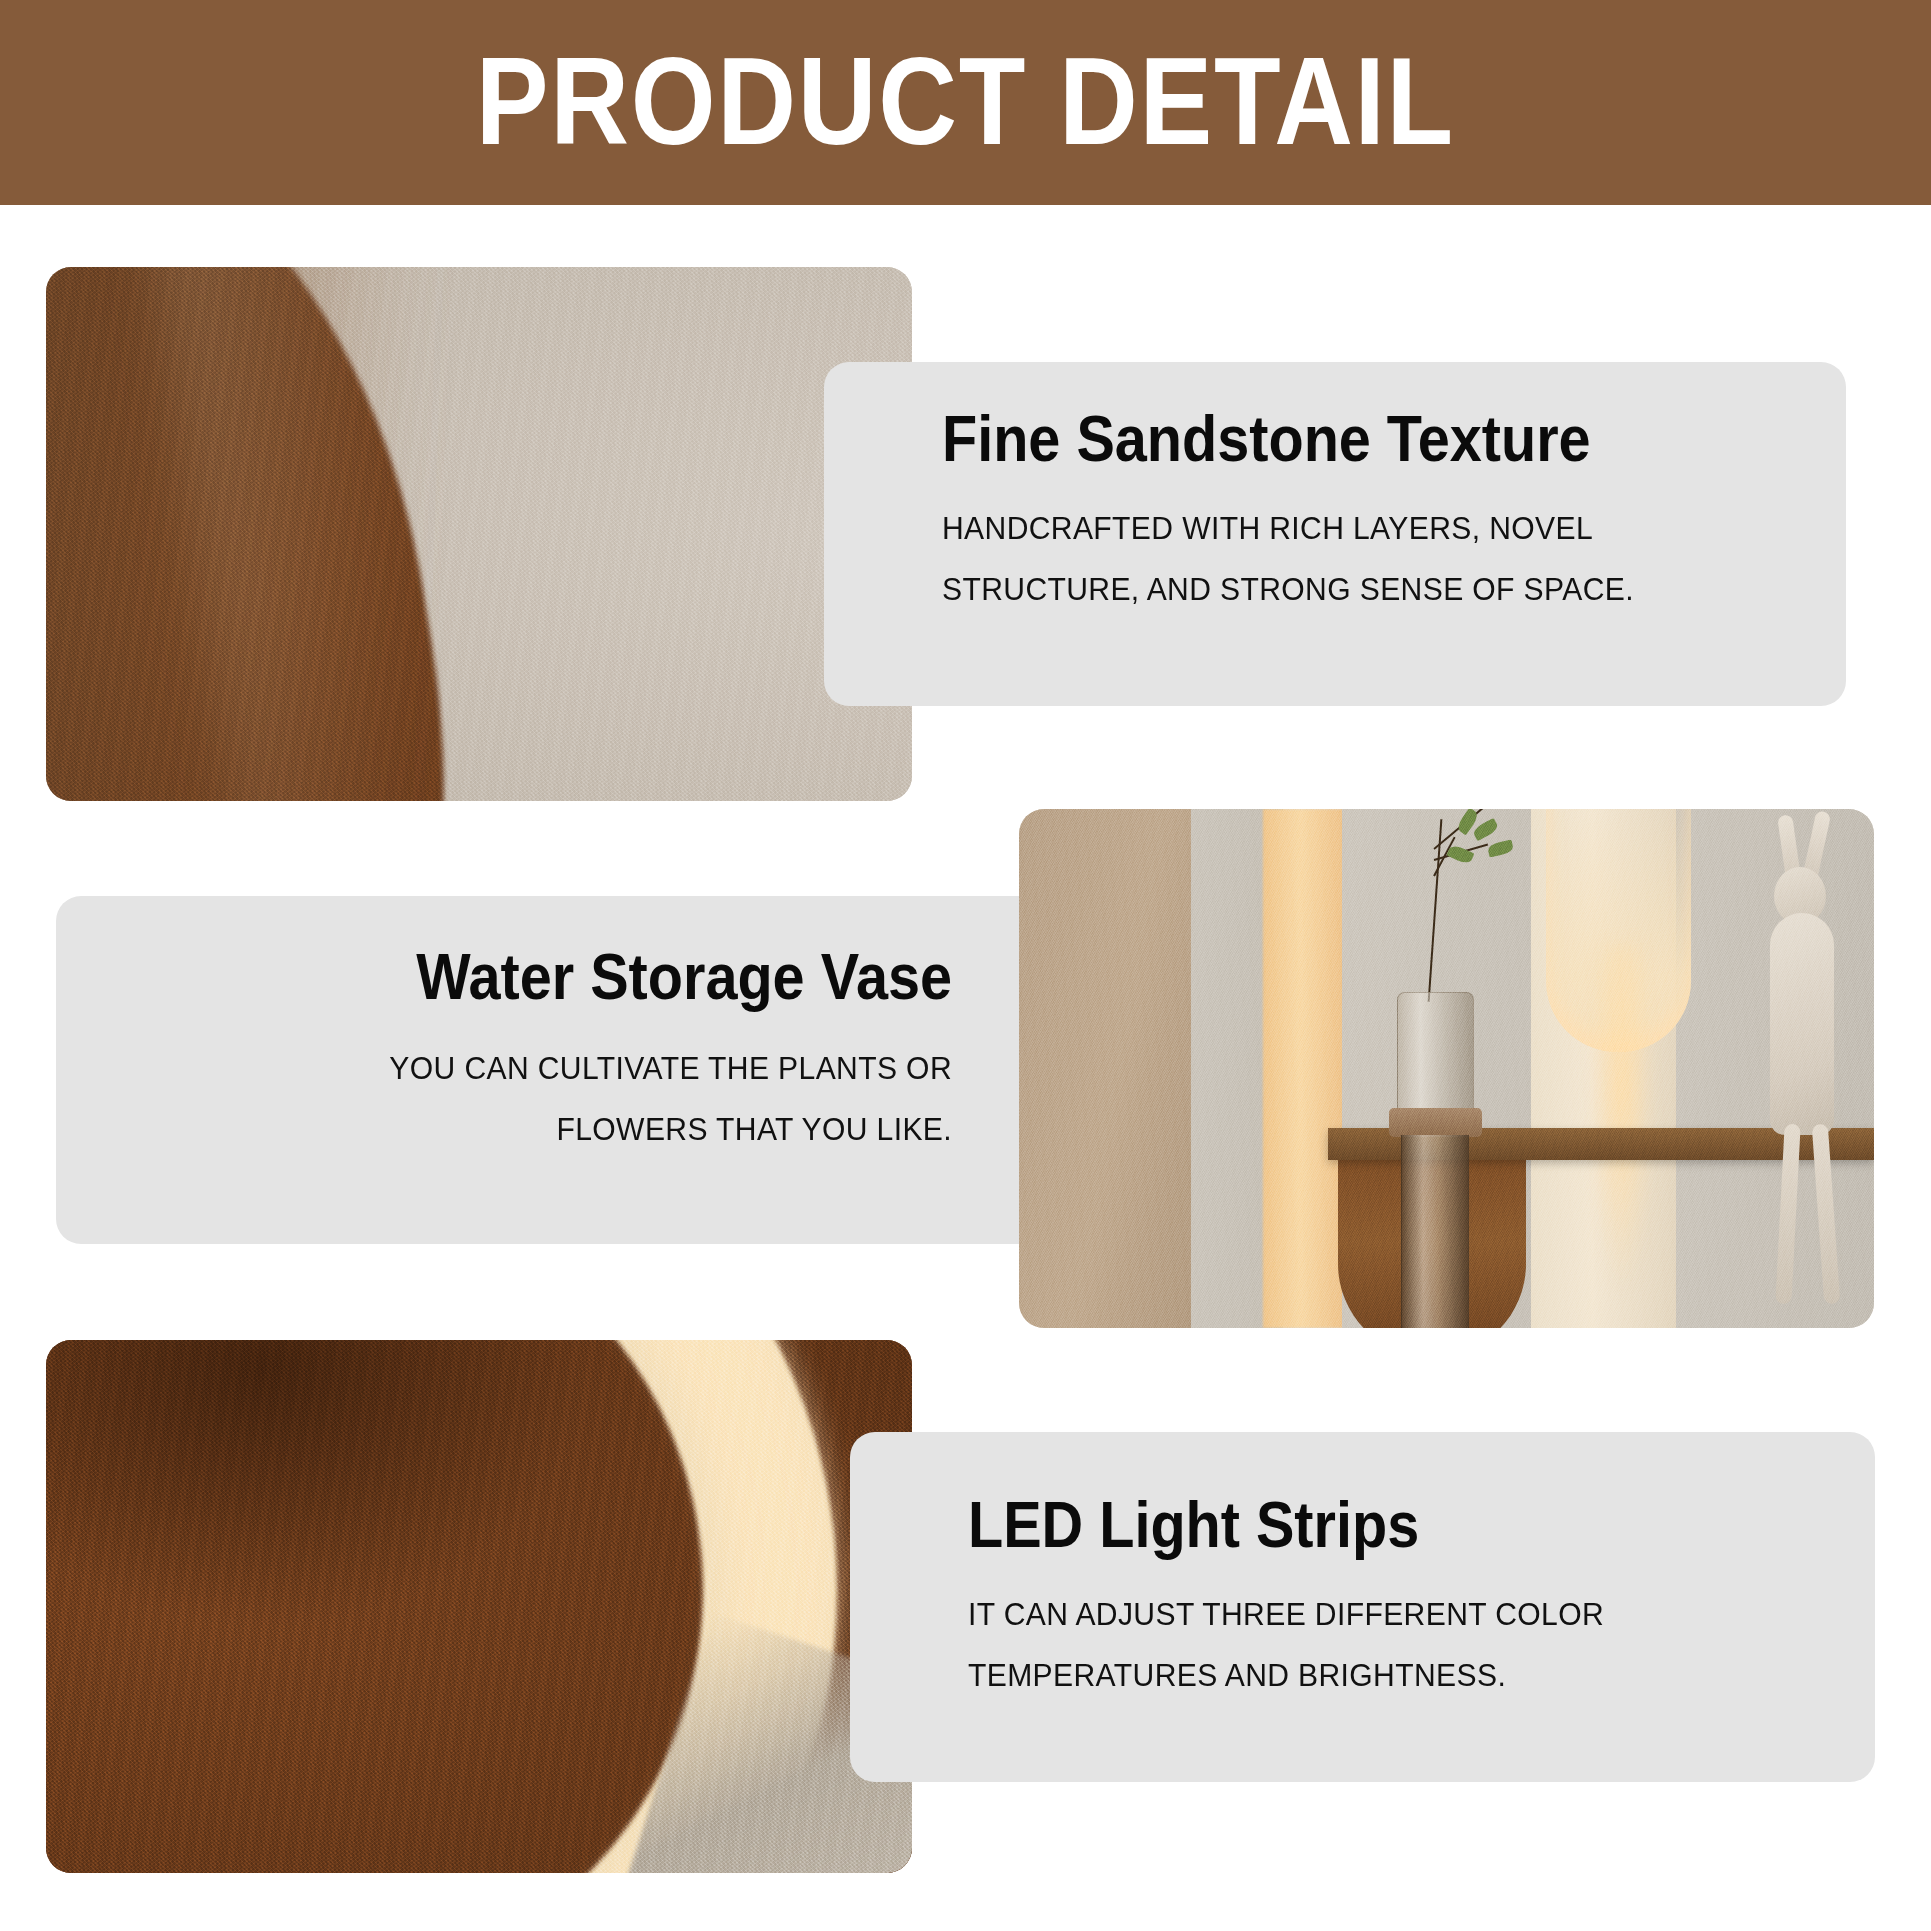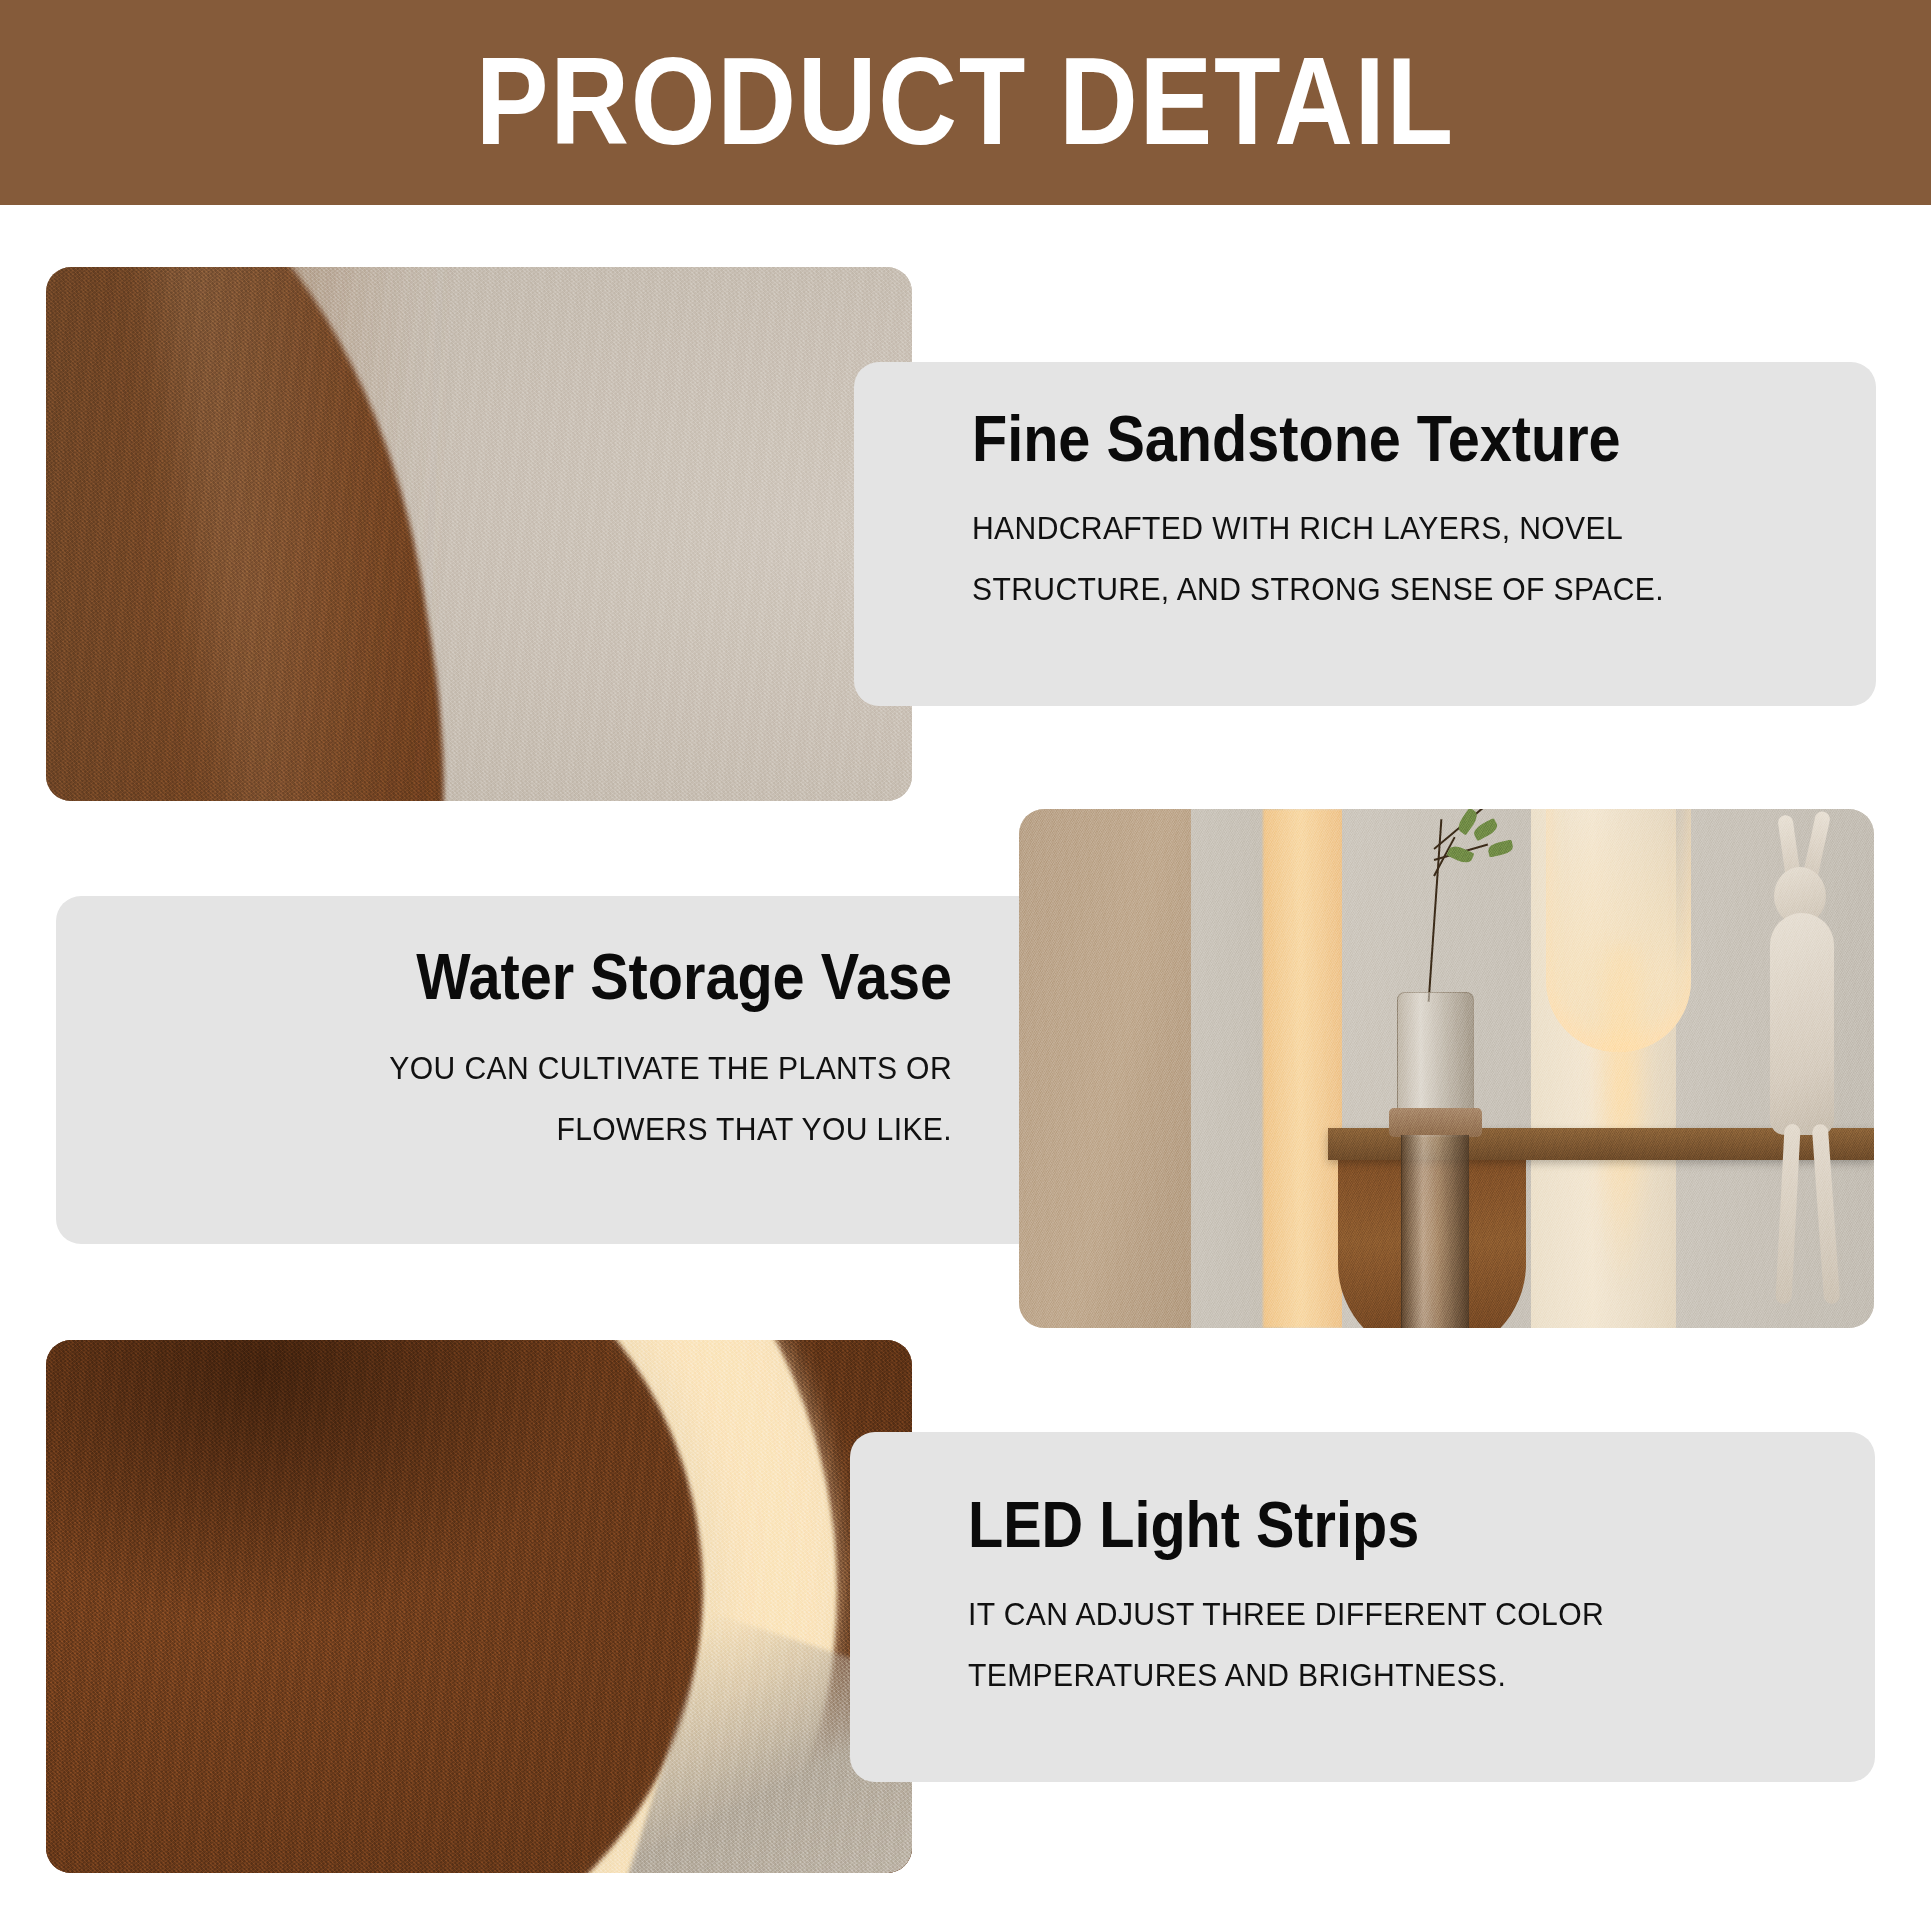--- a/index.html
+++ b/index.html
@@ -65,21 +65,21 @@
     transform: scaleX(0.94);
     margin: 0;
   }
   .align-left  .panel-heading { transform-origin: left center; }
   .align-left  .panel-body    { transform-origin: left center; }
   .align-right { text-align: right; }
   .align-right .panel-heading { transform-origin: right center; }
   .align-right .panel-body    { transform-origin: right center; }
 
   
-  #panel-1 { left: 854px; top: 362px; width: 1022px; height: 344px; padding: 44px 56px 0 118px; }
+  #panel-1 { left: 824px; top: 362px; width: 1022px; height: 344px; padding: 44px 56px 0 118px; }
   #panel-1 .panel-body { margin-top: 25px; }
 
   
   #panel-2 { left: 56px; top: 896px; width: 1023px; height: 348px; padding: 48px 127px 0 56px; }
   #panel-2 .panel-body { margin-top: 27px; }
 
   
   #panel-3 { left: 850px; top: 1432px; width: 1025px; height: 350px; padding: 60px 56px 0 118px; }
   #panel-3 .panel-body { margin-top: 25px; }
 

